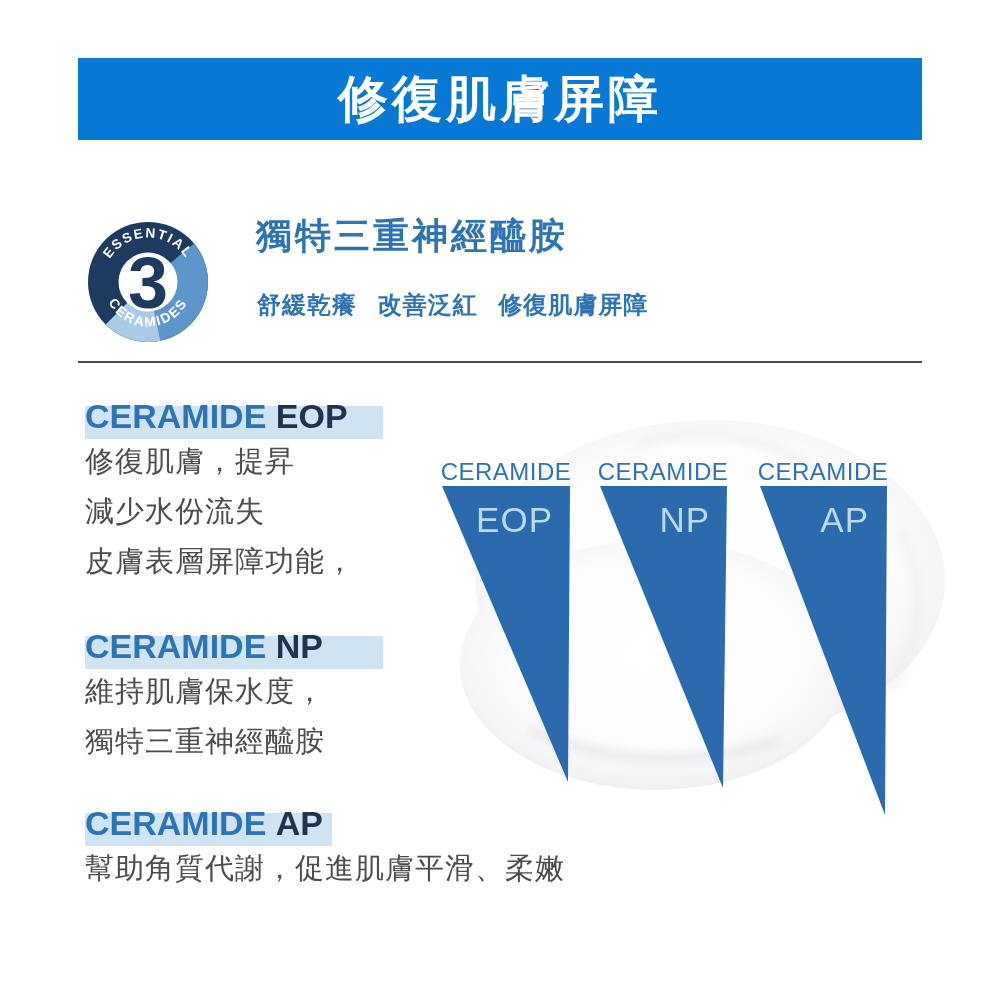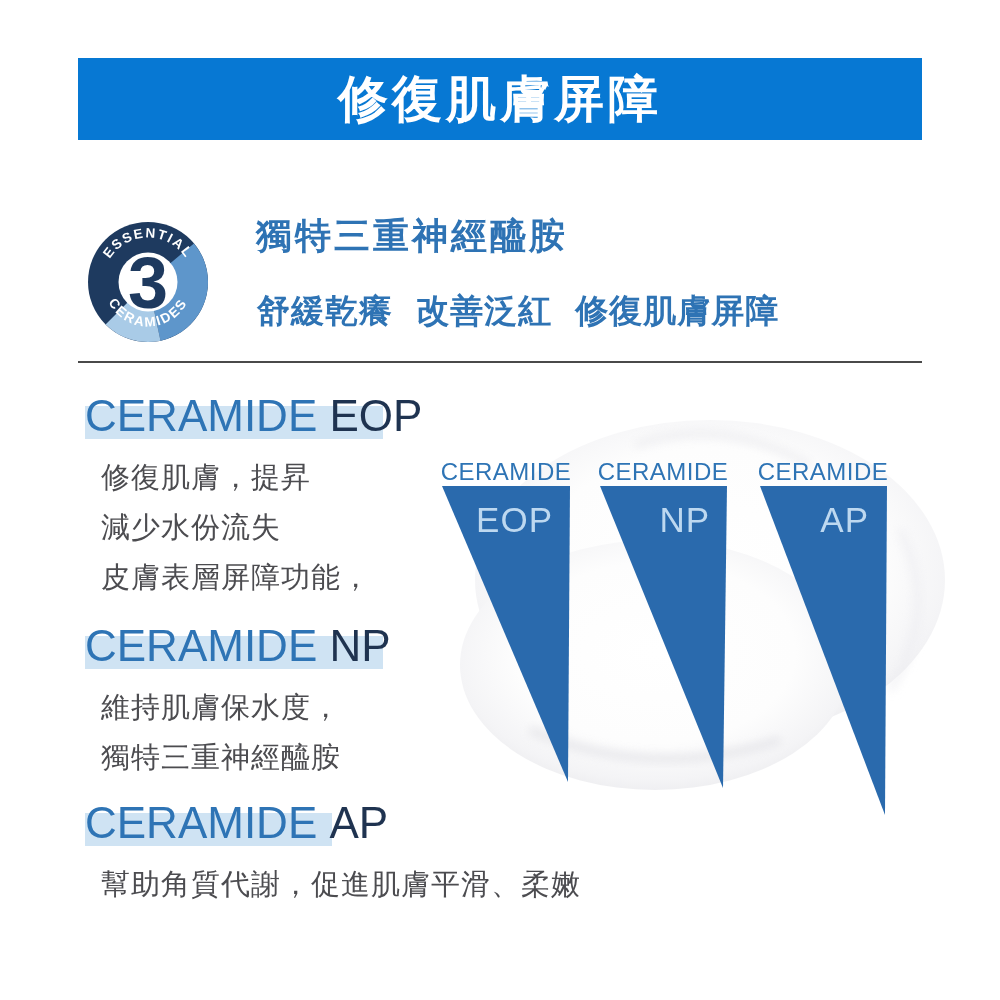--- a/index.html
+++ b/index.html
@@ -22,41 +22,41 @@
   .badge-arc { font-size:13.5px; font-weight:700; fill:#ffffff; letter-spacing:1.8px; }
   .badge-num { font-size:72px; font-weight:700; fill:#1e3a5f; }
   
   .intro-title {
     position:absolute; left:256px; top:216px;
     font-size:36px; font-weight:700; color:#2e73b4; letter-spacing:3px;
     line-height:1.1; white-space:nowrap;
   }
   .intro-subtitle {
     position:absolute; left:257px; top:289px;
-    font-size:33px; font-weight:700; color:#2e73b4; letter-spacing:1px;
+    font-size:24px; font-weight:700; color:#2e73b4; letter-spacing:1px;
     word-spacing:13px; white-space:nowrap;
   }
   .divider {
     position:absolute; left:78px; top:361px; width:844px; height:2px;
     background:#4a4a4a;
   }
   
   .section { position:absolute; left:85px; }
   .sec-head {
-    position:relative; font-size:44px; font-weight:400; line-height:40px;
+    position:relative; font-size:34px; font-weight:700; line-height:40px;
     white-space:nowrap; z-index:1;
   }
   .sec-head .hl {
     position:absolute; left:0; top:10px; height:33px;
     background:#cfe3f3; z-index:0;
   }
   .sec-head .nm { position:relative; z-index:1; color:#2e74b5; }
   .sec-head .cd { position:relative; z-index:1; color:#1f3350; }
   .sec-body {
-    margin:16px; padding:0; font-size:29px; color:#4c4c50; line-height:50px;
+    margin:0; padding:0; font-size:29px; color:#4c4c50; line-height:50px;
     letter-spacing:1px; white-space:nowrap;
   }
   #sec-eop { top:396px; }
   #sec-np  { top:626px; }
   #sec-ap  { top:803px; }
   #sec-eop .hl { width:298px; }
   #sec-np  .hl { width:298px; }
   #sec-ap  .hl { width:247px; }
   
   .diagram { position:absolute; left:420px; top:410px; width:560px; height:410px; }

